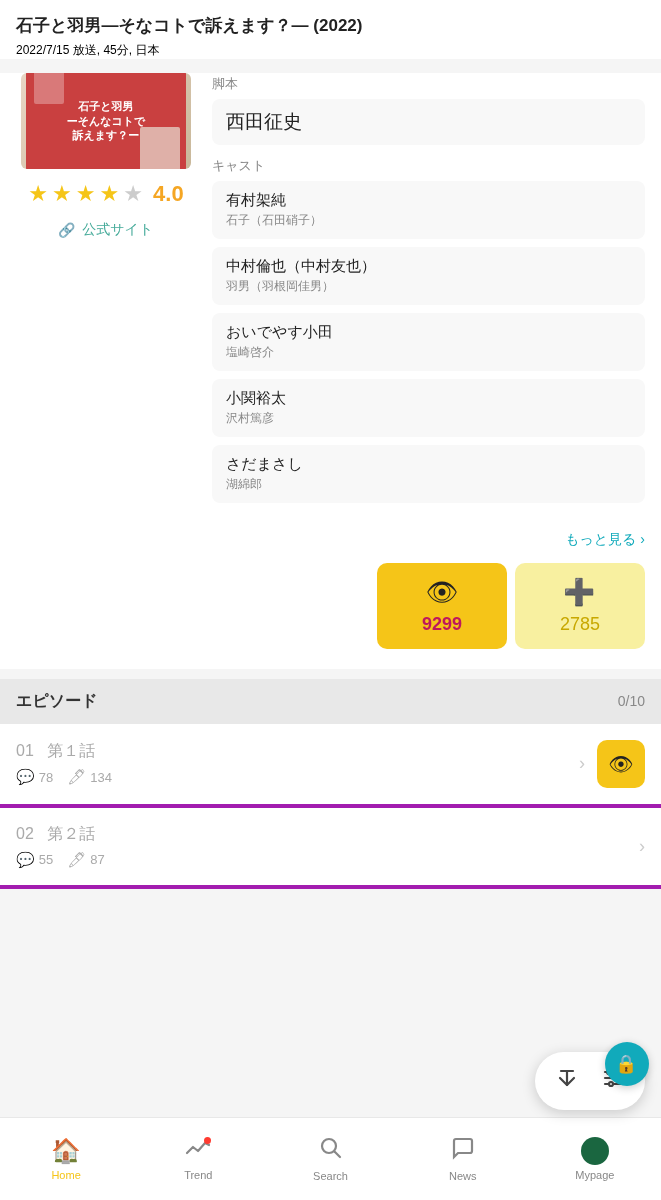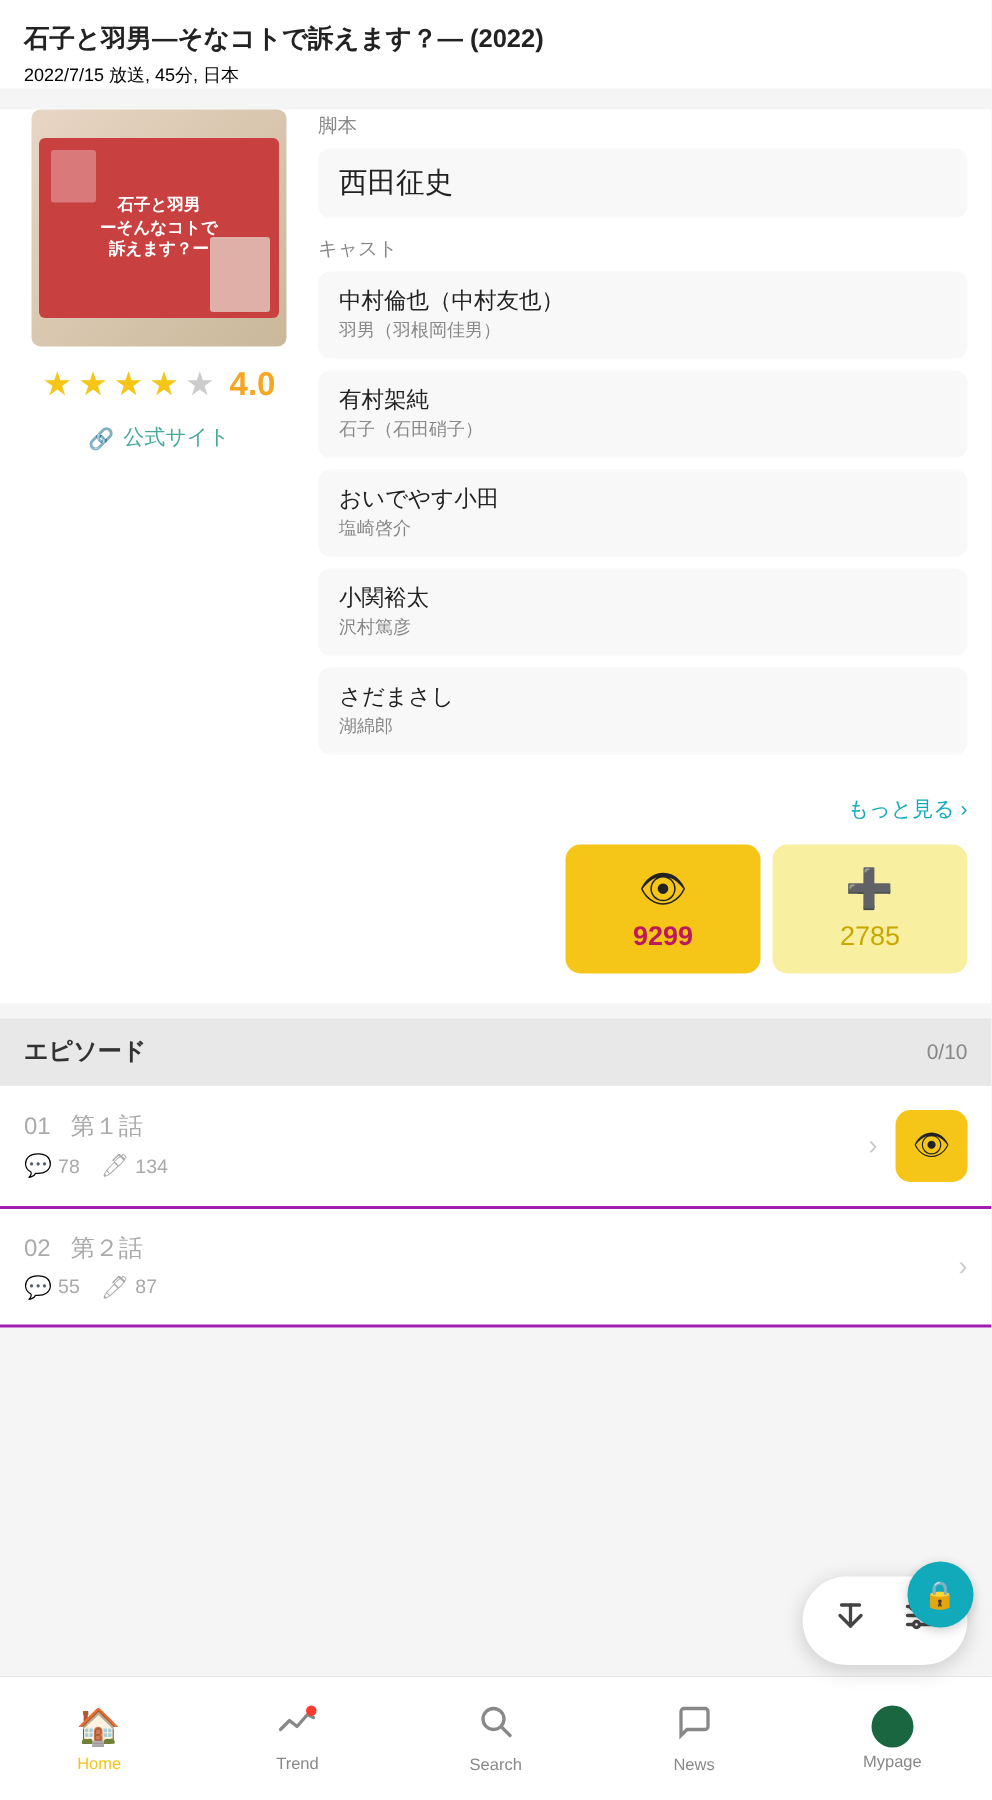--- a/index.html
+++ b/index.html
@@ -42,21 +42,21 @@
 
     .left-col {
       display: flex;
       flex-direction: column;
       align-items: center;
       min-width: 180px;
     }
 
     .poster {
       width: 170px;
-      height: 158px;
+      height: 96px;
       background: linear-gradient(135deg, #e8d5c4 0%, #c9b89a 100%);
       border-radius: 6px;
       display: flex;
       align-items: center;
       justify-content: center;
       overflow: hidden;
       position: relative;
     }
 
     .poster-inner {
@@ -274,21 +274,21 @@
 
     .episodes-count {
       font-size: 14px;
       color: #888;
     }
 
     
     .episode-item {
       background: #fff;
       padding: 16px 16px;
-      border-bottom: 2px solid #a21caf;
+      border-bottom: 4px solid #a21caf;
       display: flex;
       align-items: center;
       gap: 12px;
     }
 
     .episode-left {
       flex: 1;
     }
 
     .episode-num-title {
@@ -489,27 +489,27 @@
 
   <div class="right-col">
     <div class="section-label">脚本</div>
     <div class="script-card">
       <div class="script-name">西田征史</div>
     </div>
 
     <div class="section-label">キャスト</div>
 
     <div class="cast-card">
+      <div class="cast-name">有村架純</div>
+      <div class="cast-role">石子（石田硝子）</div>
+    </div>
+
+    <div class="cast-card">
       <div class="cast-name">中村倫也（中村友也）</div>
       <div class="cast-role">羽男（羽根岡佳男）</div>
-    </div>
-
-    <div class="cast-card">
-      <div class="cast-name">有村架純</div>
-      <div class="cast-role">石子（石田硝子）</div>
     </div>
 
 
     <div class="cast-card">
       <div class="cast-name">おいでやす小田</div>
       <div class="cast-role">塩崎啓介</div>
     </div>
 
     <div class="cast-card">
       <div class="cast-name">小関裕太</div>

